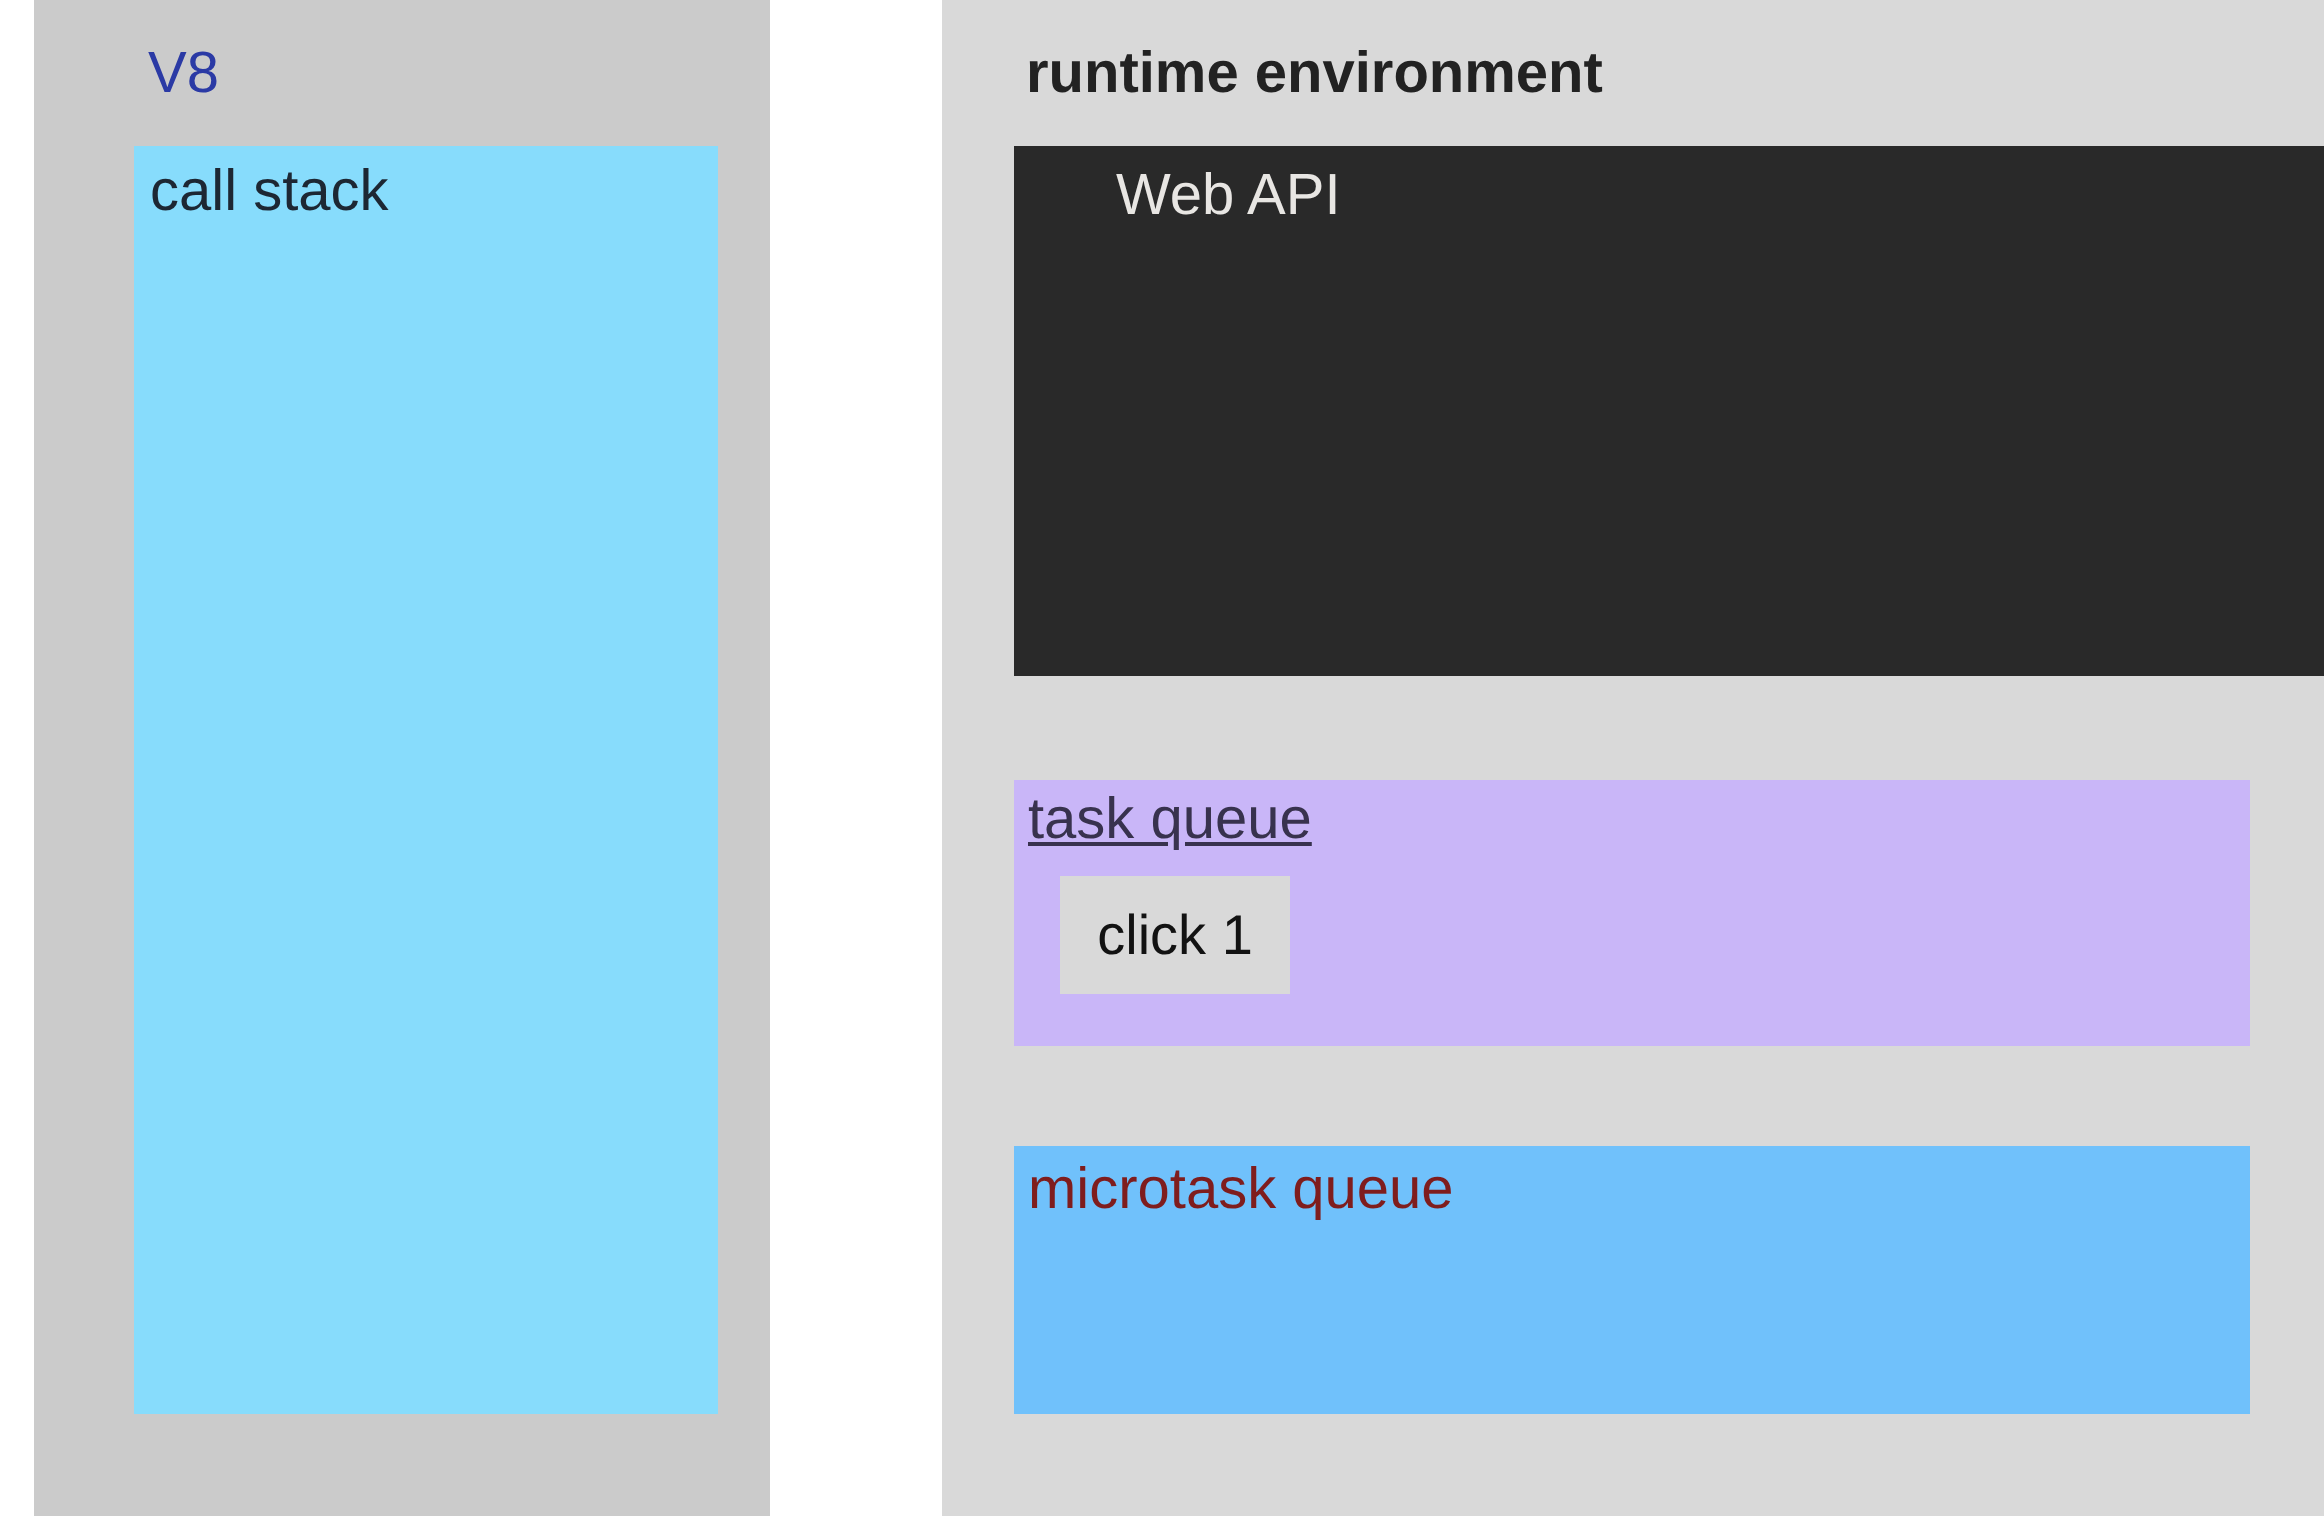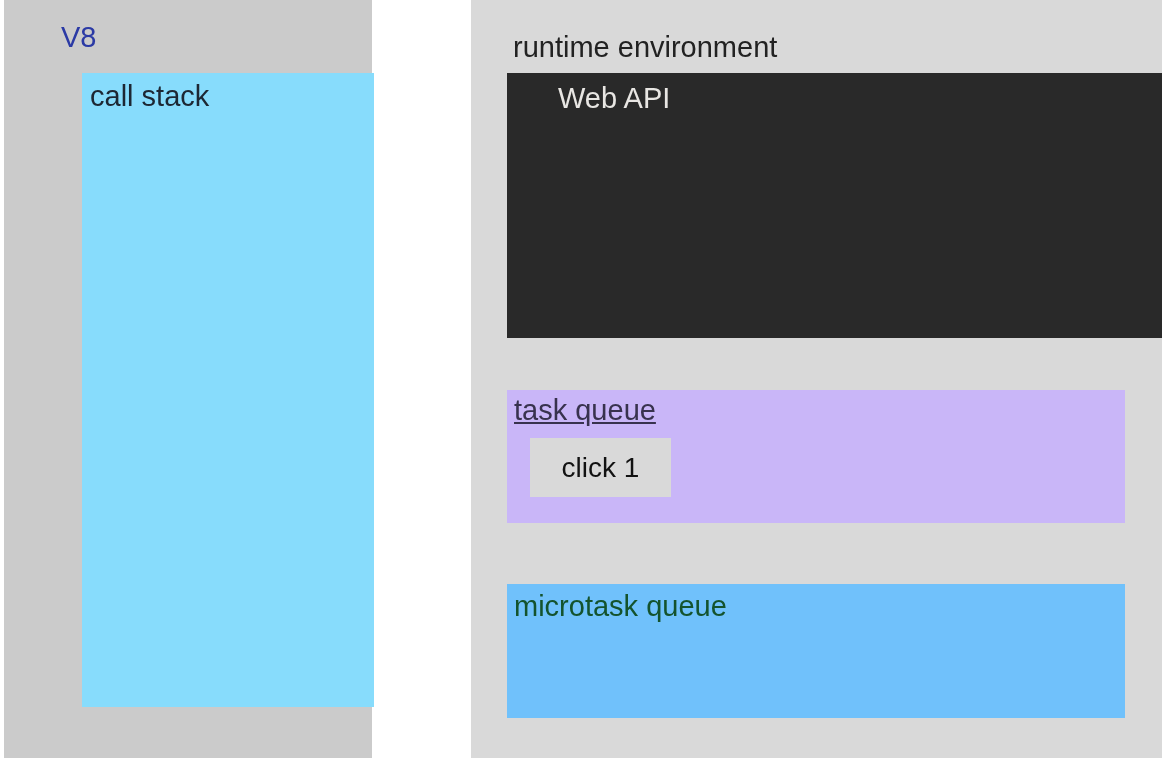--- a/index.html
+++ b/index.html
@@ -8,31 +8,31 @@
     height: 758px;
     position: relative;
     overflow: hidden;
     font-family: "Liberation Sans", sans-serif;
   }
   .panel {
     position: absolute;
     top: 0;
     height: 758px;
   }
-  #v8-panel { left: 4px; width: 368px; }
+  #v8-panel { left: 17px; width: 368px; }
   #runtime-panel { left: 471px; width: 691px; }
 
   .panel-label {
     position: absolute;
     font-size: 29px;
     line-height: 36px;
     white-space: nowrap;
   }
   #v8-label { left: 57px; top: 19px; }
-  #runtime-label { left: 42px; top: 29px; }
+  #runtime-label { left: 42px; top: 19px; font-weight: bold; }
 
   .box {
     position: absolute;
     box-sizing: border-box;
     font-size: 29px;
     line-height: 34px;
   }
   .box-label {
     display: block;
     padding: 6px 0 0 8px;
@@ -47,48 +47,48 @@
   #microtask-queue .box-label { padding-top: 5px; padding-left: 7px; }
 
   .tasks-row {
     position: absolute;
     left: 23px;
     top: 48px;
     display: flex;
     gap: 32px;
   }
   .task-item {
-    width: 141px;
+    width: 115px;
     height: 59px;
     display: flex;
     align-items: center;
     justify-content: center;
     font-size: 28px;
   }
 </style>
 </head>
 <body style="background-color: rgb(255, 255, 255);">
 
 <div id="v8-panel" class="panel" style="background-color: rgb(203, 203, 203);">
   <div id="v8-label" class="panel-label" style="color: rgb(43, 58, 165);">V8</div>
-  <div id="call-stack" class="box" style="background-color: rgb(135, 220, 252); color: rgb(29, 39, 51); margin-left: 28px;">
+  <div id="call-stack" class="box" style="background-color: rgb(135, 220, 252); color: rgb(29, 39, 51);">
     <span class="box-label">call stack</span>
   </div>
 </div>
 
 <div id="runtime-panel" class="panel" style="background-color: rgb(217, 217, 217);">
   <div id="runtime-label" class="panel-label" style="color: rgb(34, 34, 34);">runtime environment</div>
 
   <div id="web-api" class="box" style="background-color: rgb(41, 41, 41); color: rgb(232, 230, 227);">
     <span class="box-label">Web API</span>
   </div>
 
   <div id="task-queue" class="box" style="background-color: rgb(201, 182, 248); color: rgb(56, 50, 78); text-decoration: underline;">
     <span class="box-label">task queue</span>
     <div class="tasks-row">
       <div class="task-item" style="background-color: rgb(217, 217, 217); color: rgb(18, 18, 18);">click 1</div>
     </div>
   </div>
 
-  <div id="microtask-queue" class="box" style="background-color: rgb(112, 193, 251); color: #14532d; margin-top: 11px;">
+  <div id="microtask-queue" class="box" style="background-color: rgb(112, 193, 251); color: #7f1d1d;">
     <span class="box-label">microtask queue</span>
   </div>
 </div>
 
 </body></html>

